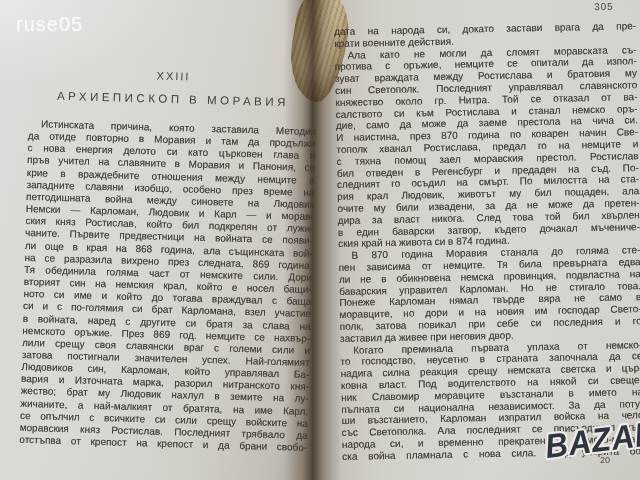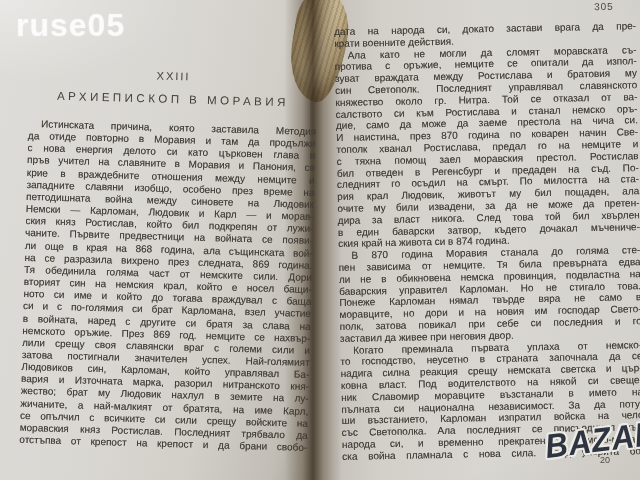--- a/index.html
+++ b/index.html
@@ -75,22 +75,22 @@
   .signature-mark{
     position:absolute;left:600px;top:455px;font-size:9px;color:#504b44;z-index:3;
   }
   
   .vignette{
     position:absolute;inset:0;pointer-events:none;z-index:4;
     background:radial-gradient(130% 130% at 35% 38%,rgba(0,0,0,0) 55%,rgba(55,45,32,0.14) 88%,rgba(45,35,22,0.22) 100%);
   }
   
   .wm-ruse{
-    position:absolute;left:16px;top:7px;z-index:5;
-    font-size:32px;font-weight:700;letter-spacing:1px;
+    position:absolute;left:16px;top:13px;z-index:5;
+    font-size:20px;font-weight:400;letter-spacing:1px;
     color:rgba(255,255,255,0.78);
     text-shadow:0 0 2px rgba(255,255,255,0.45);
   }
   .wm-bazar{
     position:absolute;left:543px;top:428px;z-index:6;
     font-size:31px;font-weight:900;font-style:italic;letter-spacing:1px;
     transform:rotate(-7deg) scaleY(1.08);transform-origin:left top;
     color:#2e3440;
     text-shadow:
       2px 0 0 #eceae5,-2px 0 0 #eceae5,0 2px 0 #eceae5,0 -2px 0 #eceae5,

